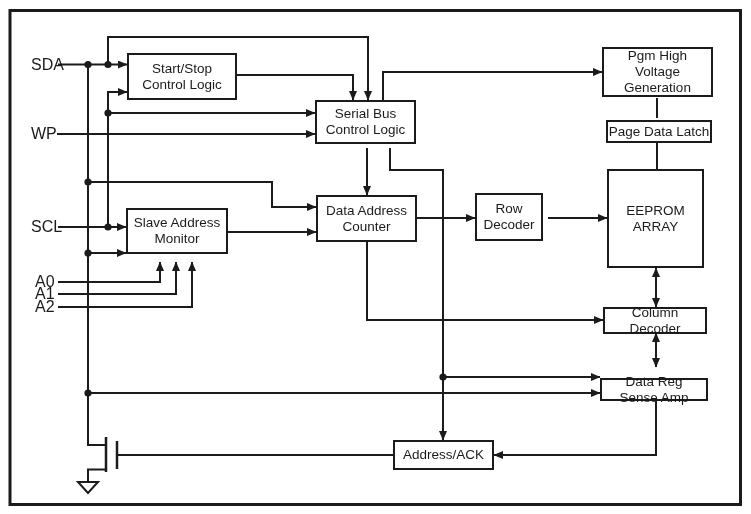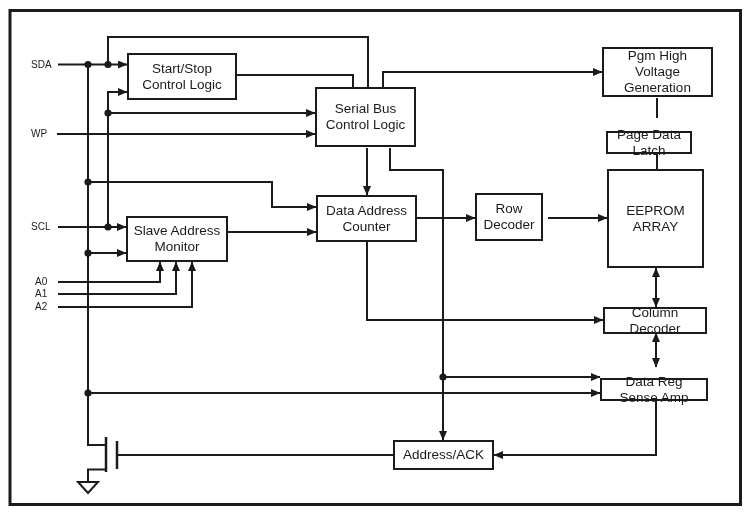--- a/index.html
+++ b/index.html
@@ -9,21 +9,21 @@
     color:#1b1b1b;overflow:hidden;
   }
   .wires{position:absolute;left:0;top:0;width:751px;height:514px;}
   .block{
     position:absolute;box-sizing:border-box;border:2px solid #1b1b1b;background:#fff;
     display:flex;align-items:center;justify-content:center;text-align:center;
     font-size:13.5px;line-height:16px;
   }
   .block span{white-space:pre-line;}
   .pin{
-    position:absolute;font-size:10px;line-height:14px;white-space:nowrap;text-align:right;
+    position:absolute;font-size:16px;line-height:14px;white-space:nowrap;text-align:right;
   }
 </style>
 </head>
 <body>
 
 <div class="canvas">
 
   <svg class="wires" viewBox="0 0 751 514" xmlns="http://www.w3.org/2000/svg">
     <defs>
       <marker id="ah" viewBox="0 0 10 8" refX="9" refY="4" markerWidth="10" markerHeight="8" orient="auto-start-reverse" markerUnits="userSpaceOnUse">
@@ -95,26 +95,26 @@
       <circle cx="88" cy="393" r="3.6"></circle>
       <circle cx="443" cy="377" r="3.6"></circle>
     </g>
   </svg>
 
   <div class="block" style="left:127px;top:53px;width:110px;height:47px">
     <span>Start/Stop
 Control Logic</span>
   </div>
 
-  <div class="block" style="left:315px;top:87px;width:101px;height:60px">
+  <div class="block" style="left:315px;top:100px;width:101px;height:44px">
     <span>Serial Bus
 Control Logic</span>
   </div>
 
-  <div class="block" style="left:126px;top:216px;width:102px;height:46px">
+  <div class="block" style="left:126px;top:208px;width:102px;height:46px">
     <span>Slave Address
 Monitor</span>
   </div>
 
   <div class="block" style="left:316px;top:195px;width:101px;height:47px">
     <span>Data Address
 Counter</span>
   </div>
 
   <div class="block" style="left:475px;top:193px;width:68px;height:48px">
@@ -125,21 +125,21 @@
   <div class="block" style="left:607px;top:169px;width:97px;height:99px">
     <span>EEPROM
 ARRAY</span>
   </div>
 
   <div class="block" style="left:602px;top:47px;width:111px;height:50px">
     <span>Pgm High Voltage
 Generation</span>
   </div>
 
-  <div class="block" style="left:606px;top:131px;width:86px;height:23px">
+  <div class="block" style="left:606px;top:120px;width:106px;height:23px">
     <span>Page Data Latch</span>
   </div>
 
   <div class="block" style="left:603px;top:307px;width:104px;height:27px">
     <span>Column Decoder</span>
   </div>
 
   <div class="block" style="left:600px;top:378px;width:108px;height:23px">
     <span>Data Reg
 Sense Amp</span>

